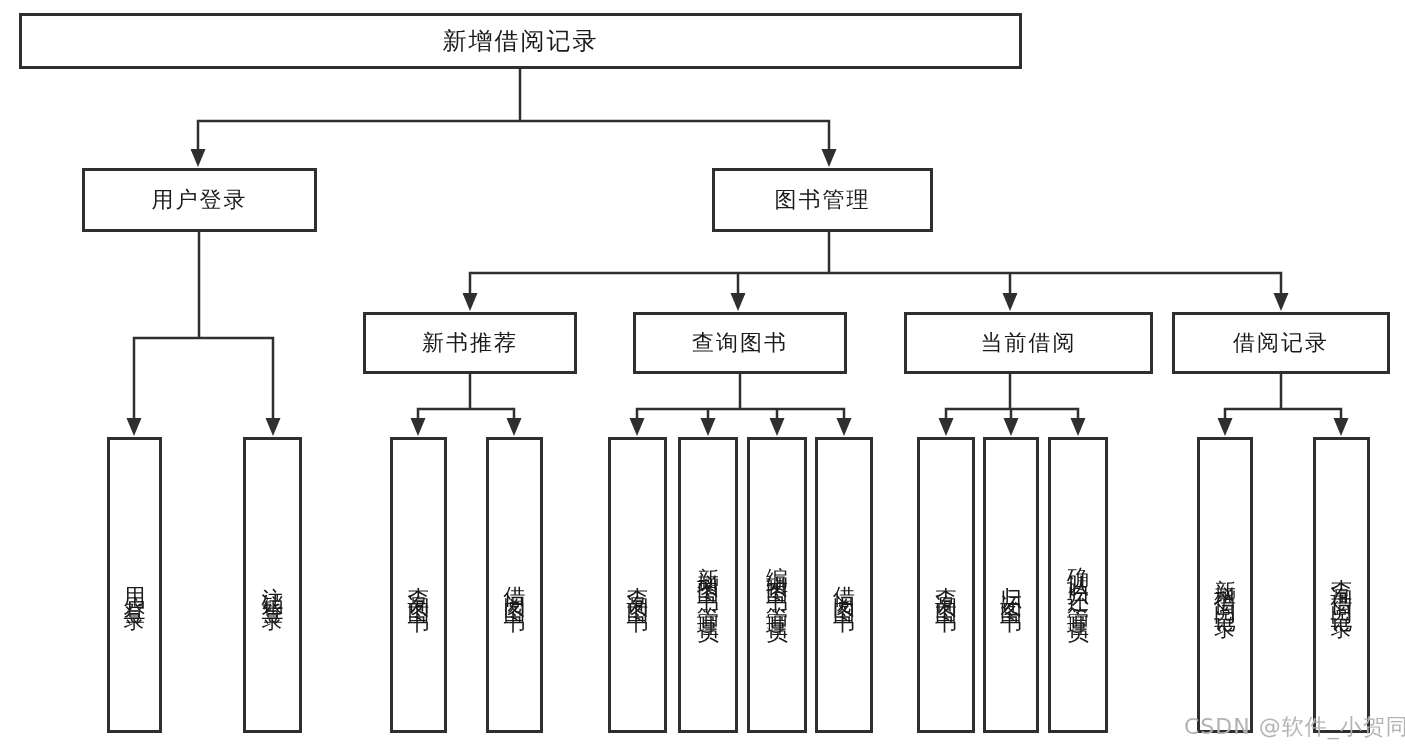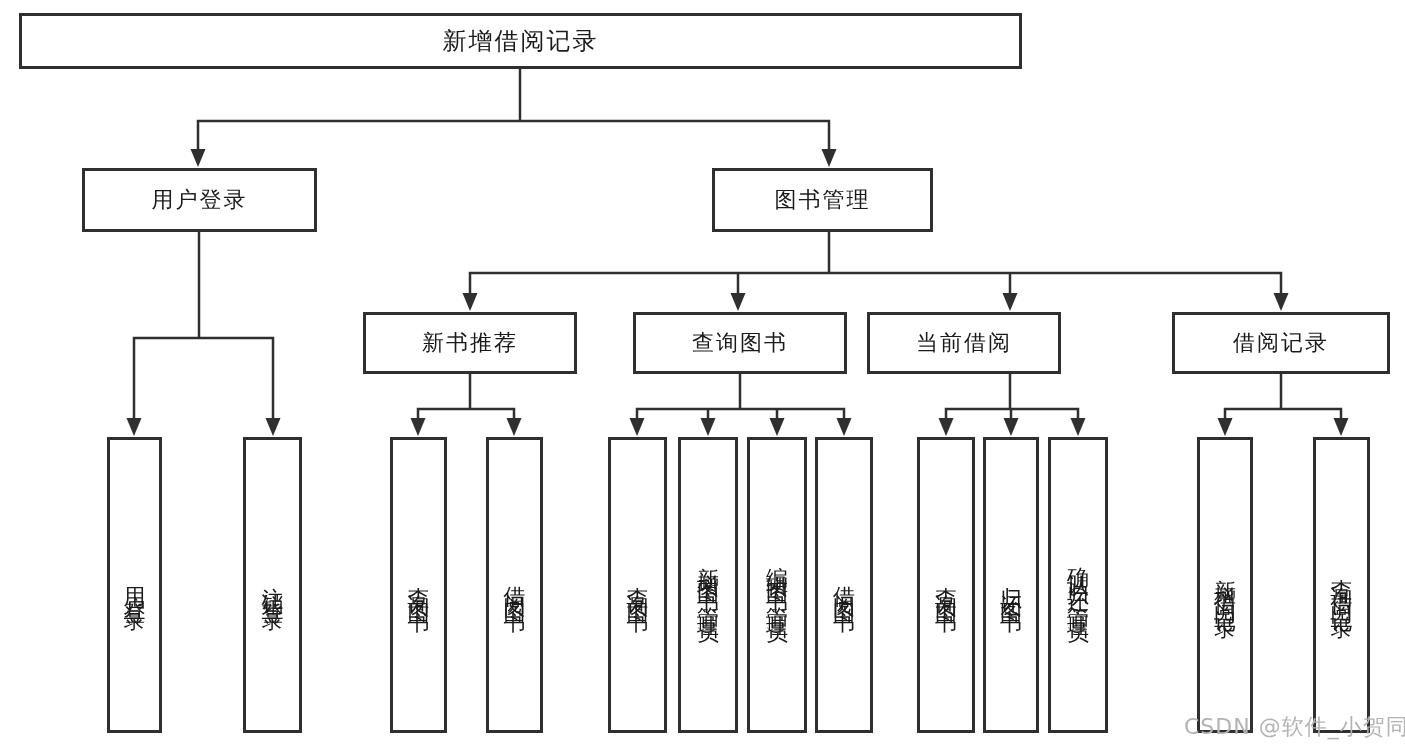--- a/index.html
+++ b/index.html
@@ -99,21 +99,21 @@
   <div class="hbox" style="left:712px;top:168px;width:221px;height:64px;">
     <span>图书管理</span>
   </div>
 
   <div class="hbox" style="left:363px;top:312px;width:214px;height:62px;font-family:Liberation Serif, serif;">
     <span>新书推荐</span>
   </div>
   <div class="hbox" style="left:633px;top:312px;width:214px;height:62px;">
     <span>查询图书</span>
   </div>
-  <div class="hbox" style="left:867px;top:312px;width:194px;height:62px;">
+  <div class="hbox" style="left:904px;top:312px;width:249px;height:62px;">
     <span>当前借阅</span>
   </div>
   <div class="hbox" style="left:1172px;top:312px;width:218px;height:62px;">
     <span>借阅记录</span>
   </div>
 
   <div class="vbox" style="left:107px;top:437px;width:55px;height:296px;">
     <span>用户登录</span>
   </div>
   <div class="vbox" style="left:243px;top:437px;width:59px;height:296px;">

